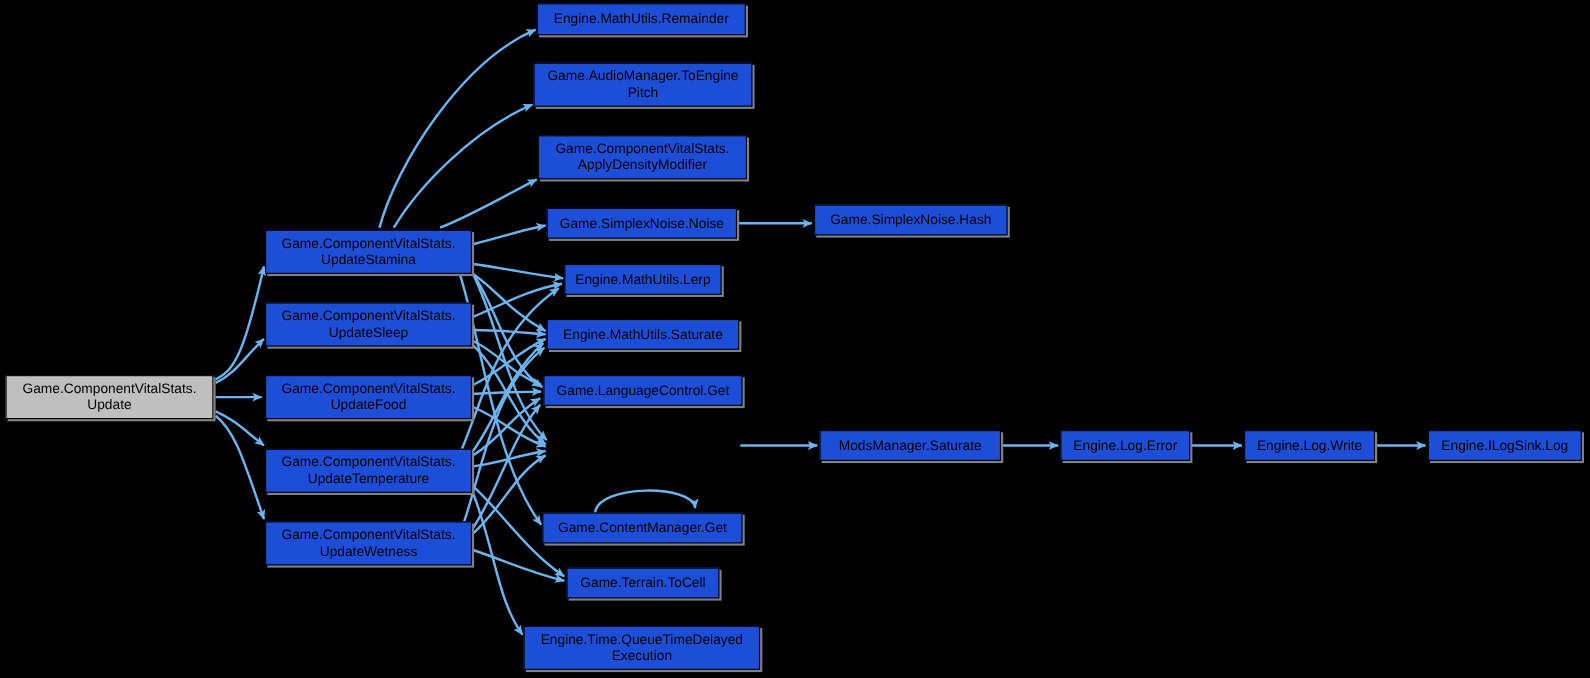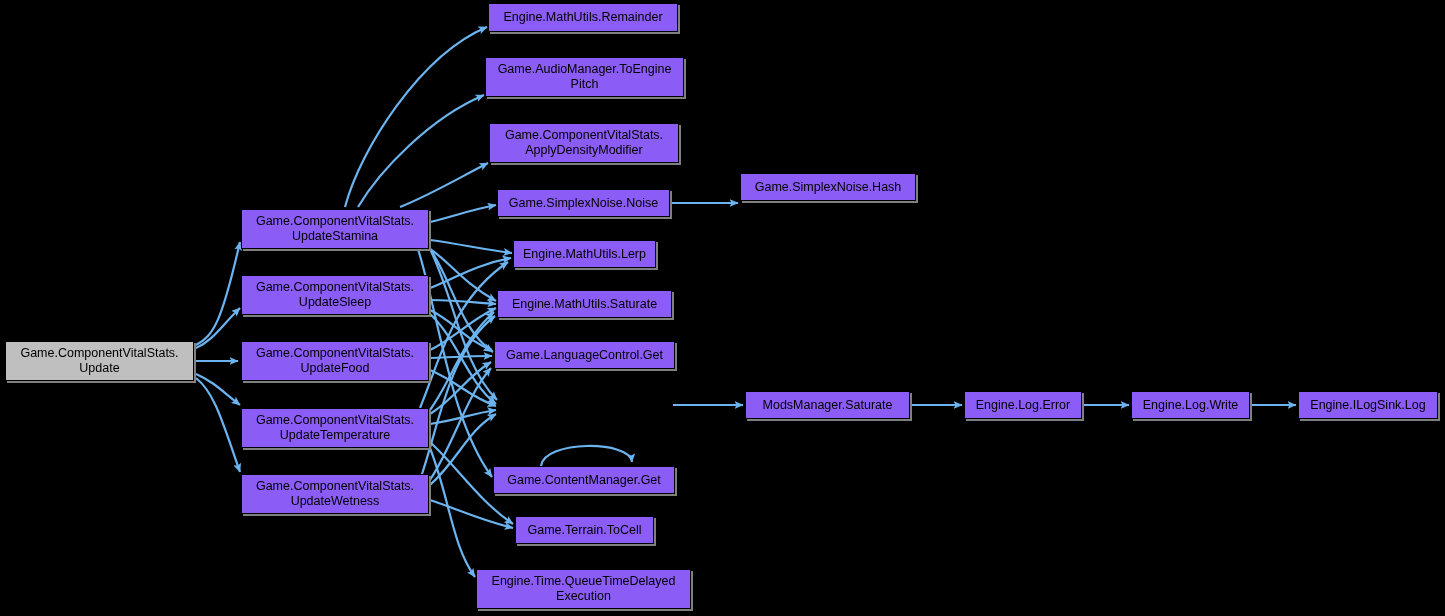--- a/index.html
+++ b/index.html
@@ -19,21 +19,21 @@
     position: absolute;
     left: 0;
     top: 0;
     width: 1445px;
     height: 616px;
     pointer-events: none;
   }
   .node {
     position: absolute;
     box-sizing: border-box;
-    background: #8b5cf6;
+    background: #1d4ed8;
     border: 1px solid #000000;
     box-shadow: 2px 2px 0 0 #808080;
     display: flex;
     align-items: center;
     justify-content: center;
     text-align: center;
     color: #000000;
     font-size: 12.5px;
     line-height: 15px;
     letter-spacing: 0px;
@@ -175,21 +175,21 @@
 
   <div class="node" style="left:515px; top:516px; width:139px; height:28px;">
     <span class="node-label">Game.Terrain.ToCell</span>
   </div>
 
   <div class="node" style="left:476px; top:569px; width:215px; height:40px;">
     <span class="node-label">Engine.Time.QueueTimeDelayed
 Execution</span>
   </div>
 
-  <div class="node" style="left:740px; top:173px; width:176px; height:28px;">
+  <div class="node" style="left:740px; top:186px; width:176px; height:28px;">
     <span class="node-label">Game.SimplexNoise.Hash</span>
   </div>
 
   <div class="node" style="left:745px; top:391px; width:165px; height:28px;">
     <span class="node-label">ModsManager.Saturate</span>
   </div>
 
   <div class="node" style="left:964px; top:391px; width:118px; height:28px;">
     <span class="node-label">Engine.Log.Error</span>
   </div>

